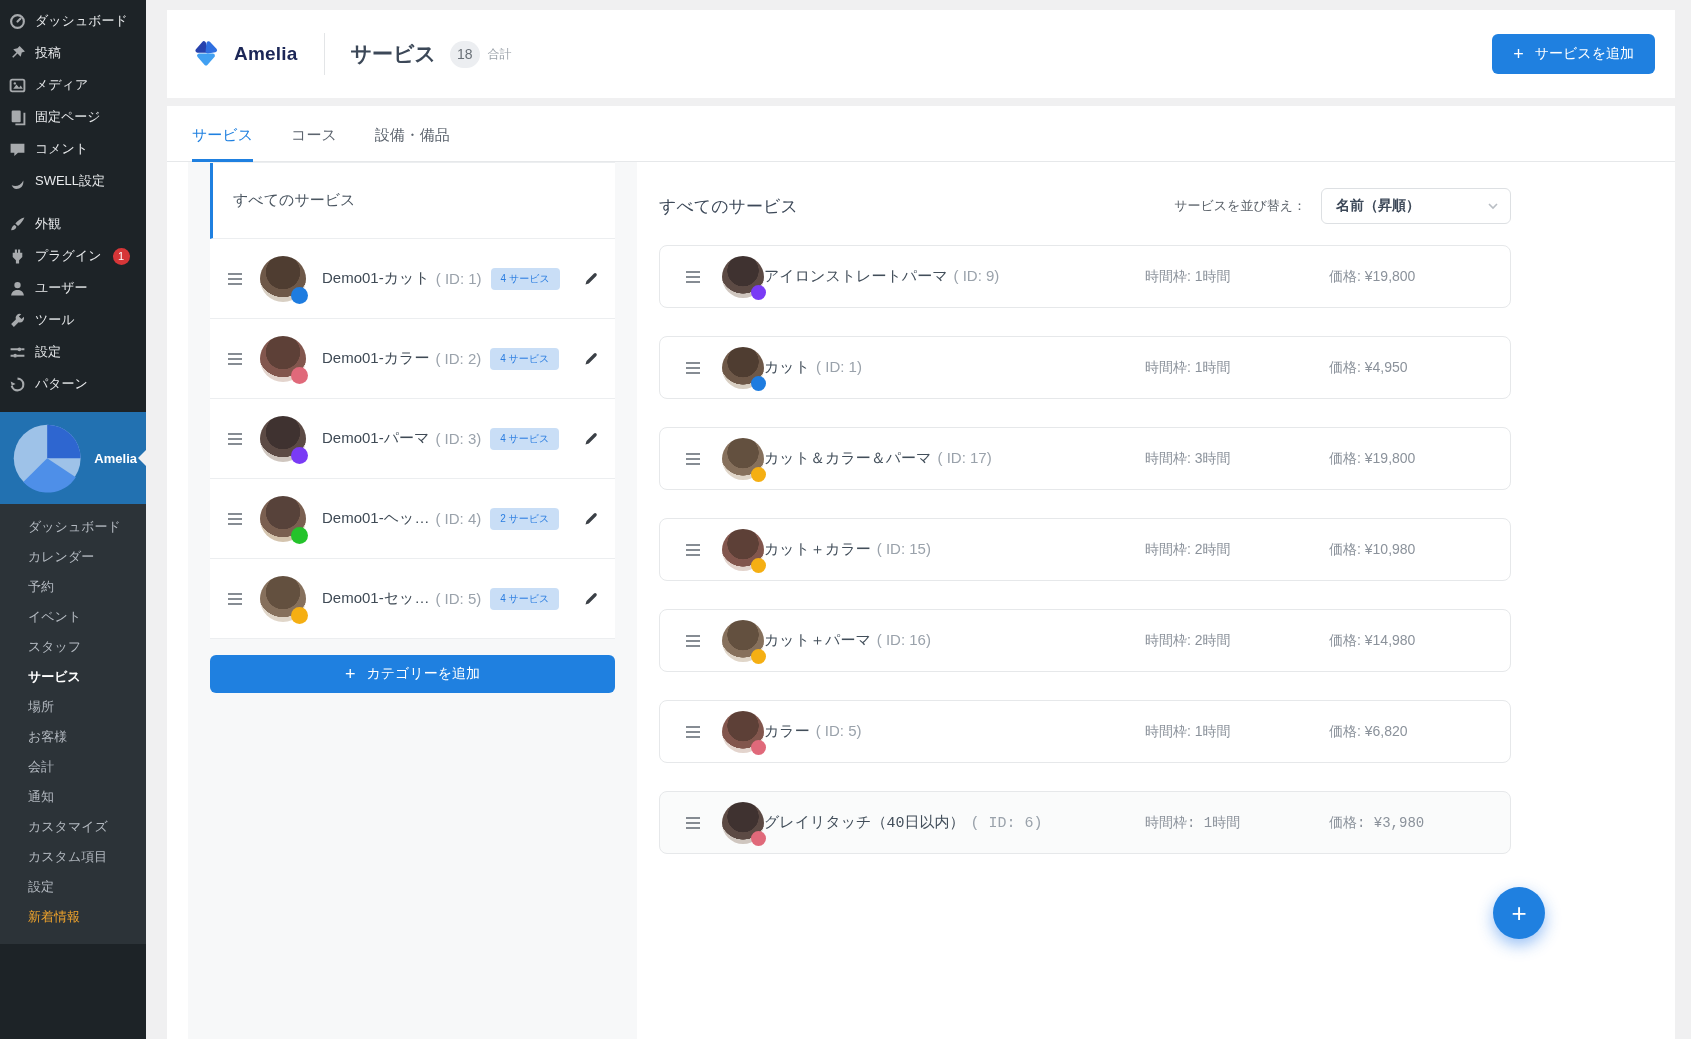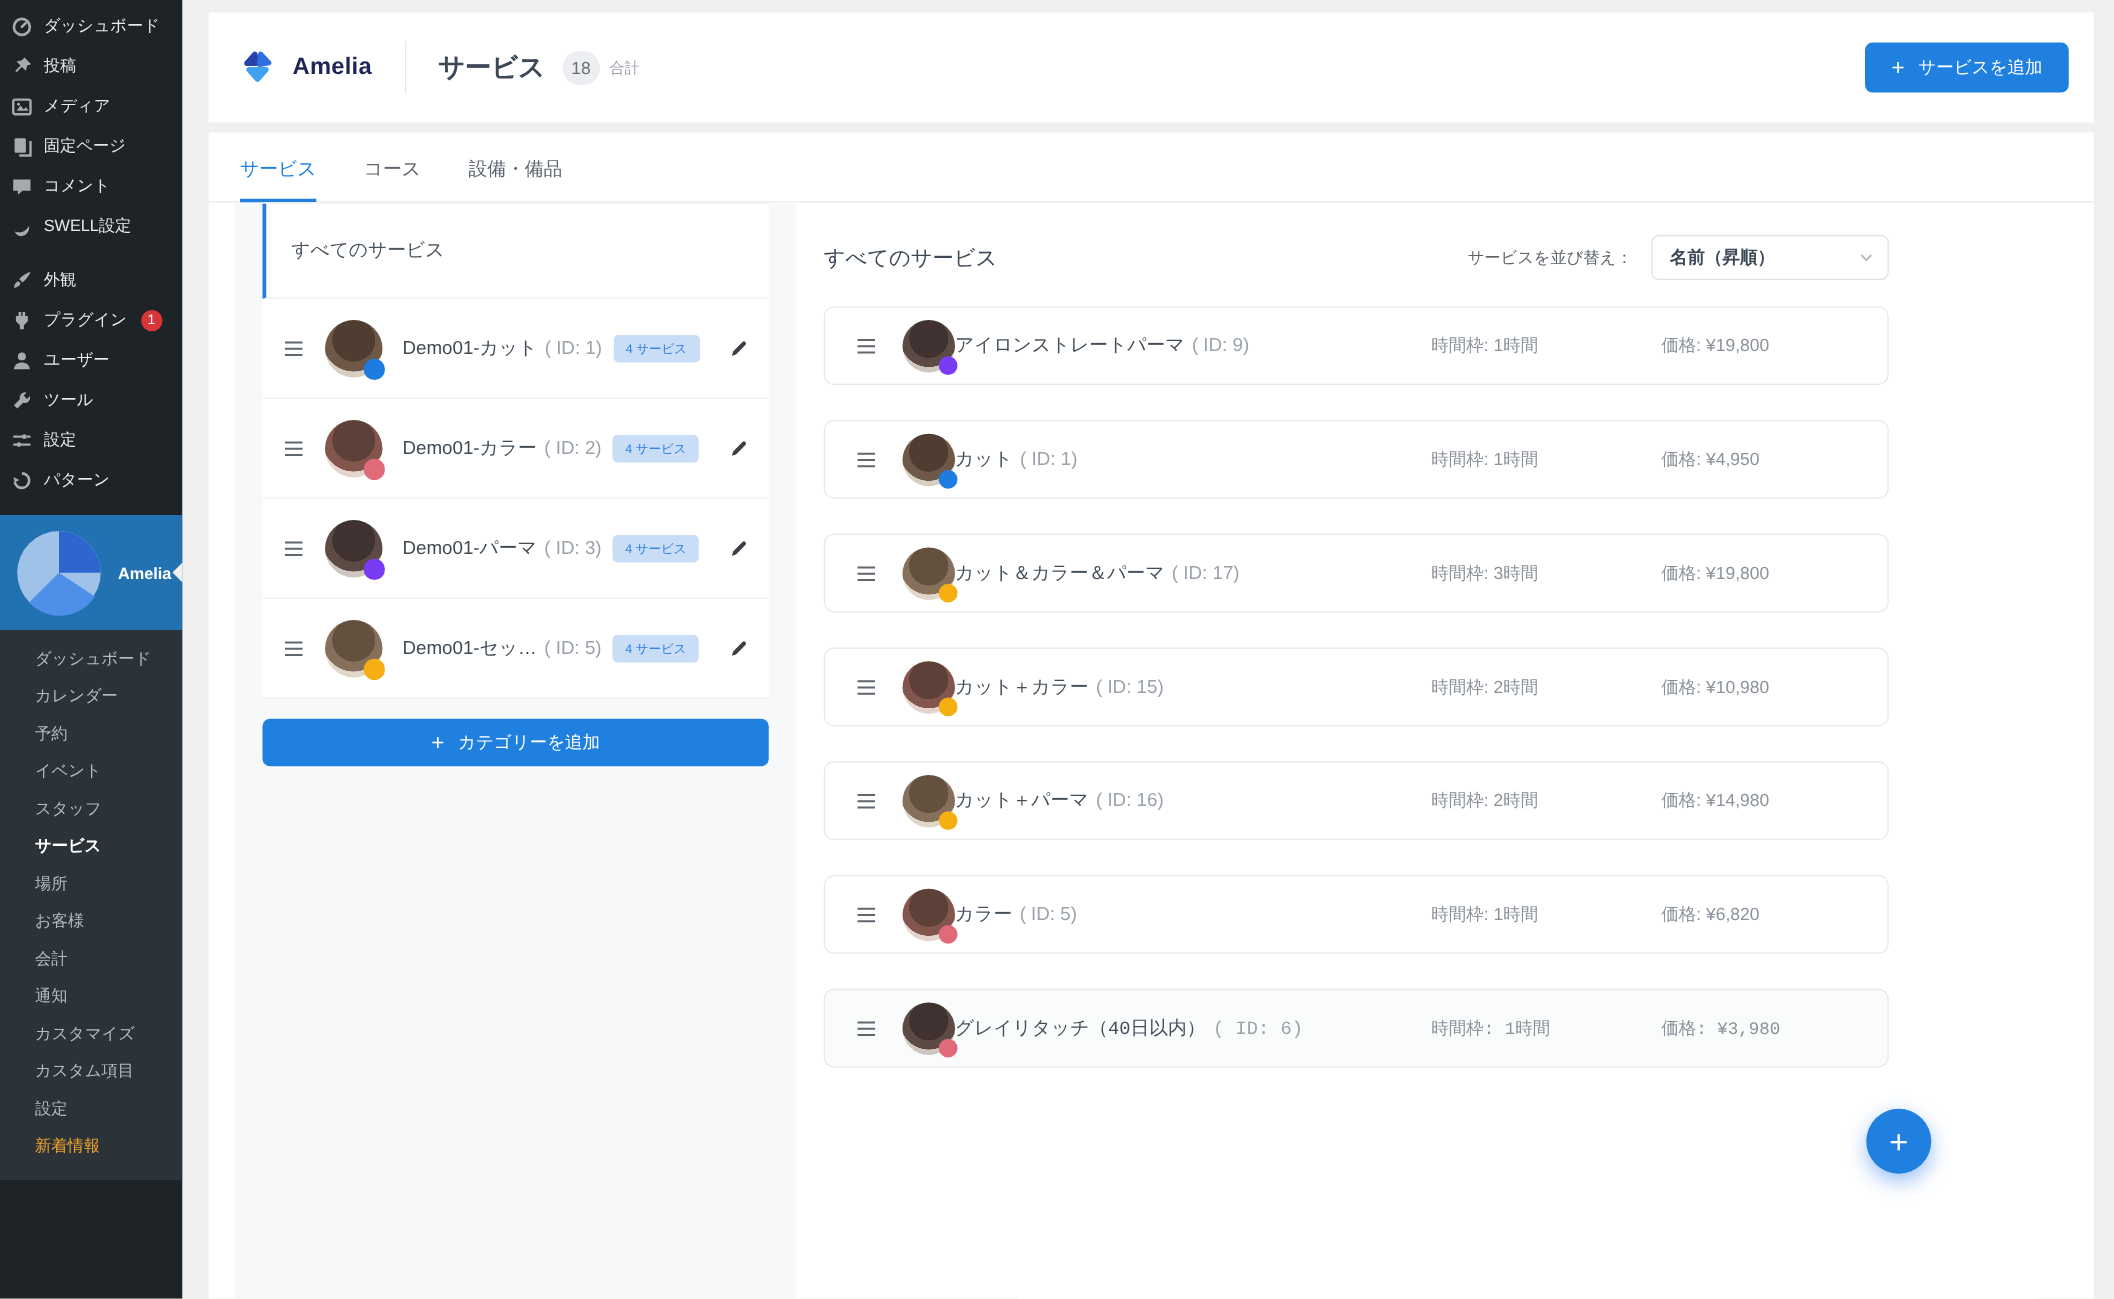--- a/index.html
+++ b/index.html
@@ -273,20 +273,34 @@
                 <span class="dot" style="background-color: rgb(122, 59, 245);"></span>
               </span>
             <span class="cat-name">Demo01-パーマ</span>
             <span class="id-text">( ID: 3)</span>
             <span class="cat-badge">4 サービス</span>
             <svg class="edit-btn" viewBox="0 0 16 16" fill="currentColor">
                 <path d="M2.5 13.5l1-3.4L11 2.6a1.6 1.6 0 0 1 2.3 2.3L5.8 12.5z"></path>
               </svg>
           </div>
 
+          <div class="cat-row">
+            <svg class="drag" viewBox="0 0 16 14">
+                <path d="M1 2h14M1 7h14M1 12h14" stroke="currentColor" stroke-width="1.6"></path>
+              </svg>
+            <span class="avatar av-d">
+                <span class="dot" style="background-color: rgb(36, 195, 43);"></span>
+              </span>
+            <span class="cat-name">Demo01-ヘッ…</span>
+            <span class="id-text">( ID: 4)</span>
+            <span class="cat-badge">2 サービス</span>
+            <svg class="edit-btn" viewBox="0 0 16 16" fill="currentColor">
+                <path d="M2.5 13.5l1-3.4L11 2.6a1.6 1.6 0 0 1 2.3 2.3L5.8 12.5z"></path>
+              </svg>
+          </div>
 
           <div class="cat-row">
             <svg class="drag" viewBox="0 0 16 14">
                 <path d="M1 2h14M1 7h14M1 12h14" stroke="currentColor" stroke-width="1.6"></path>
               </svg>
             <span class="avatar av-e">
                 <span class="dot" style="background-color: rgb(245, 175, 19);"></span>
               </span>
             <span class="cat-name">Demo01-セッ…</span>
             <span class="id-text">( ID: 5)</span>

